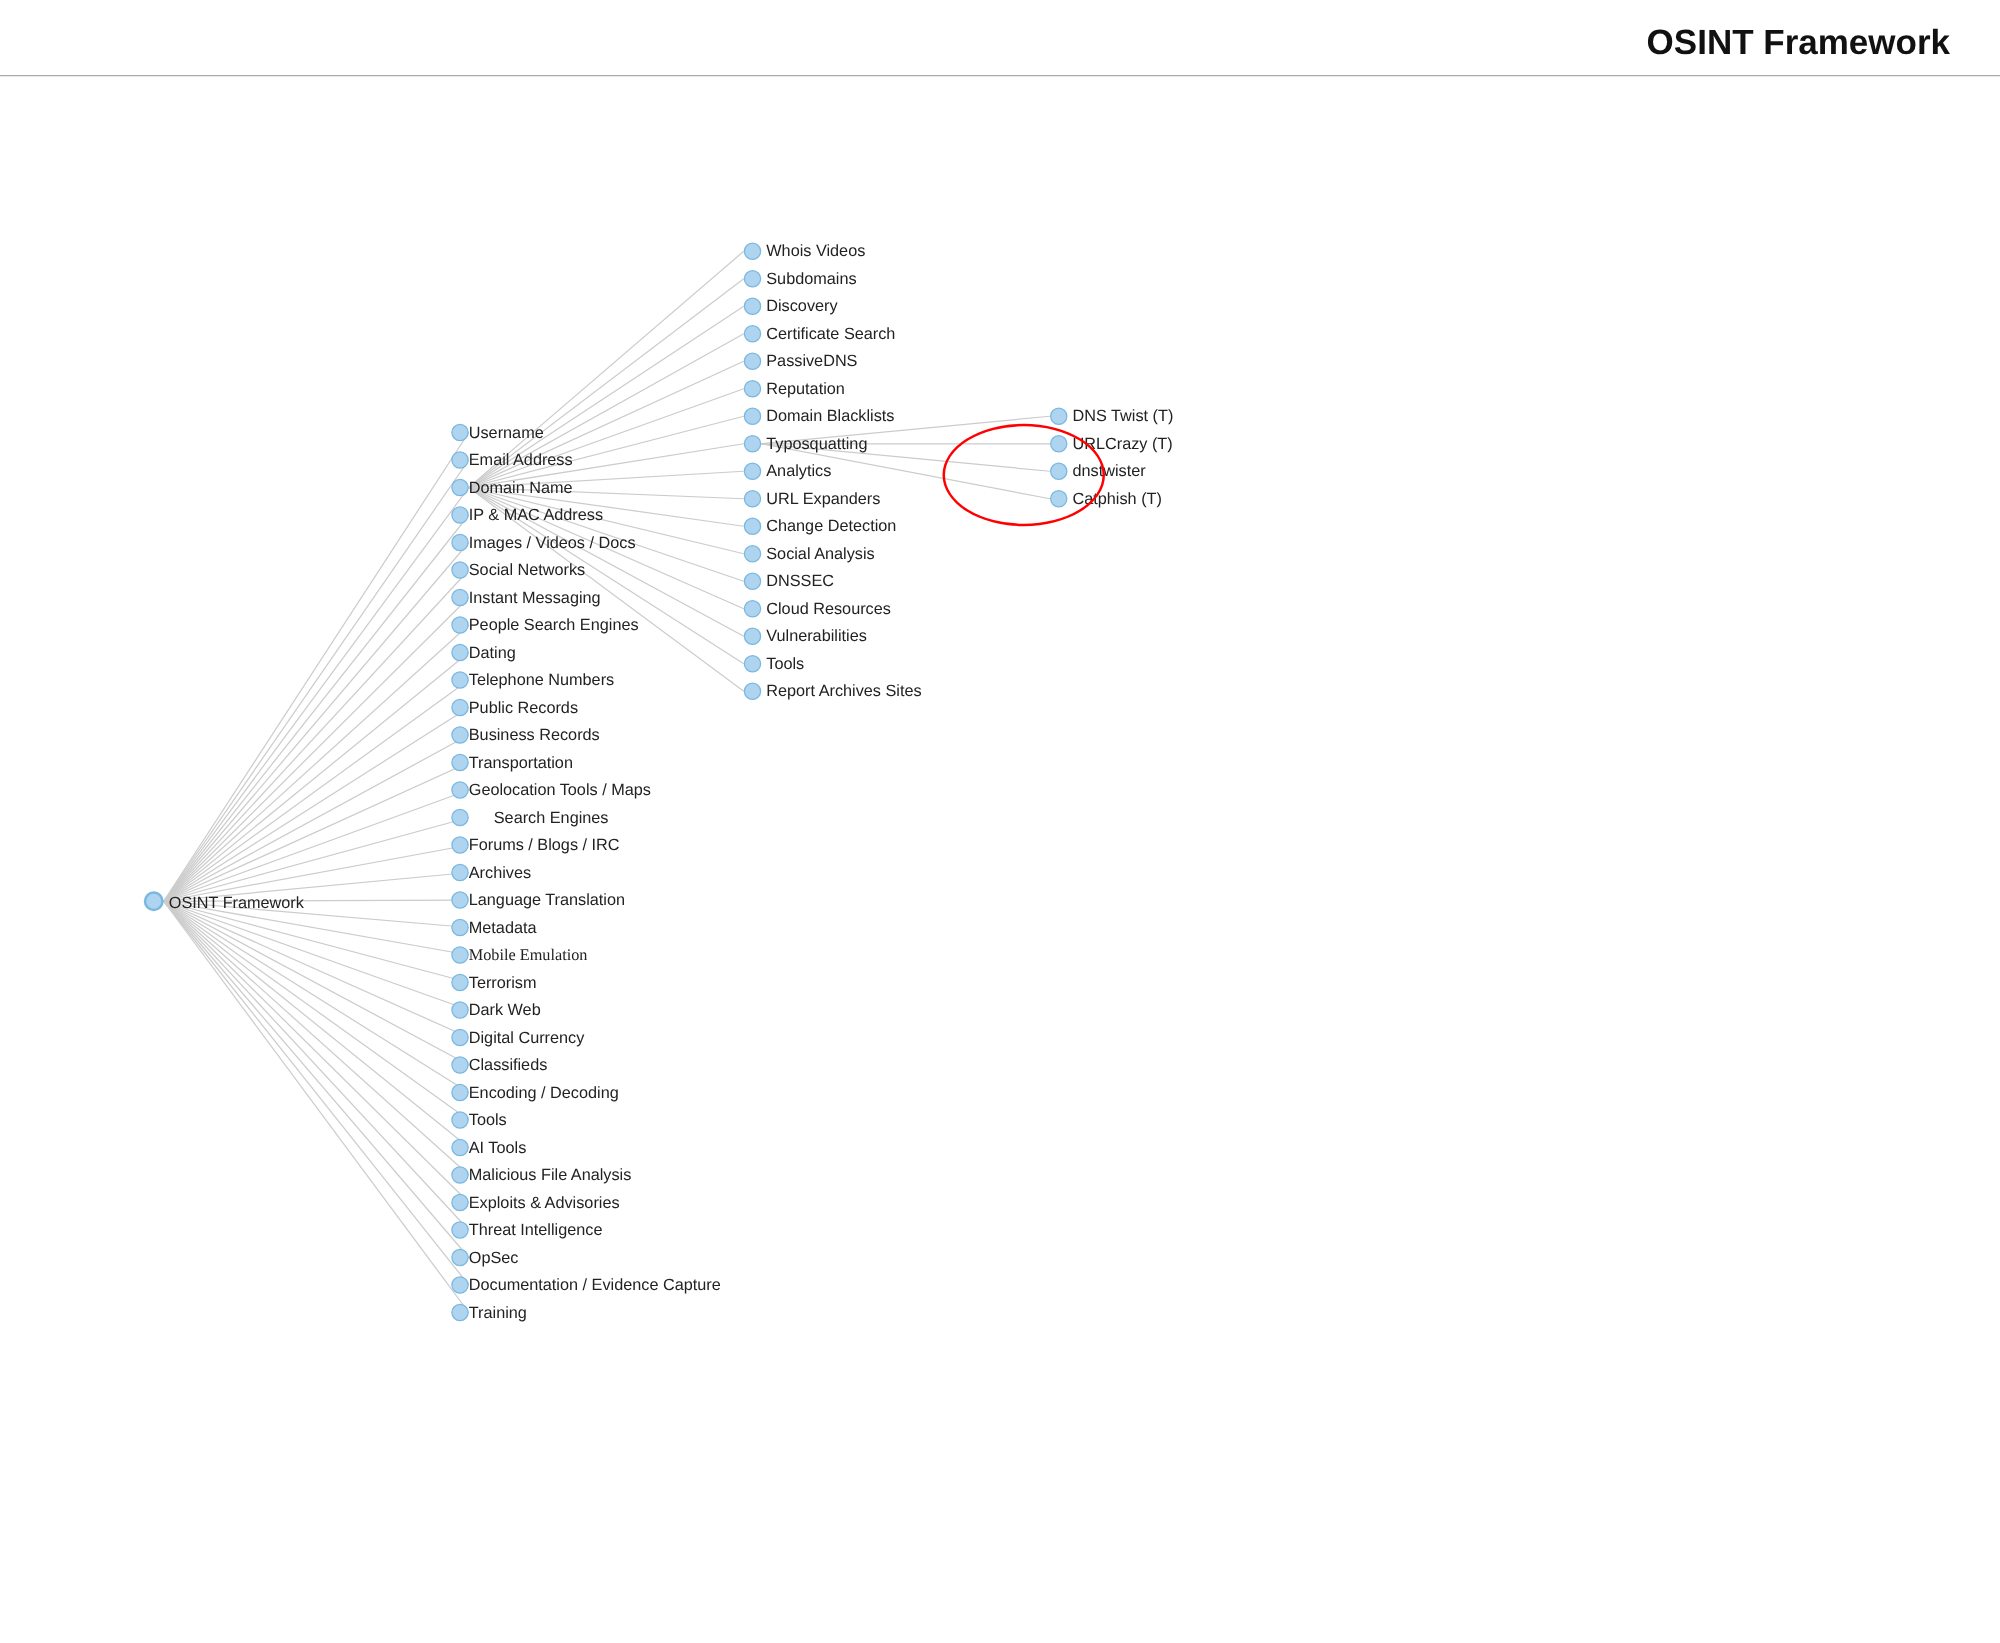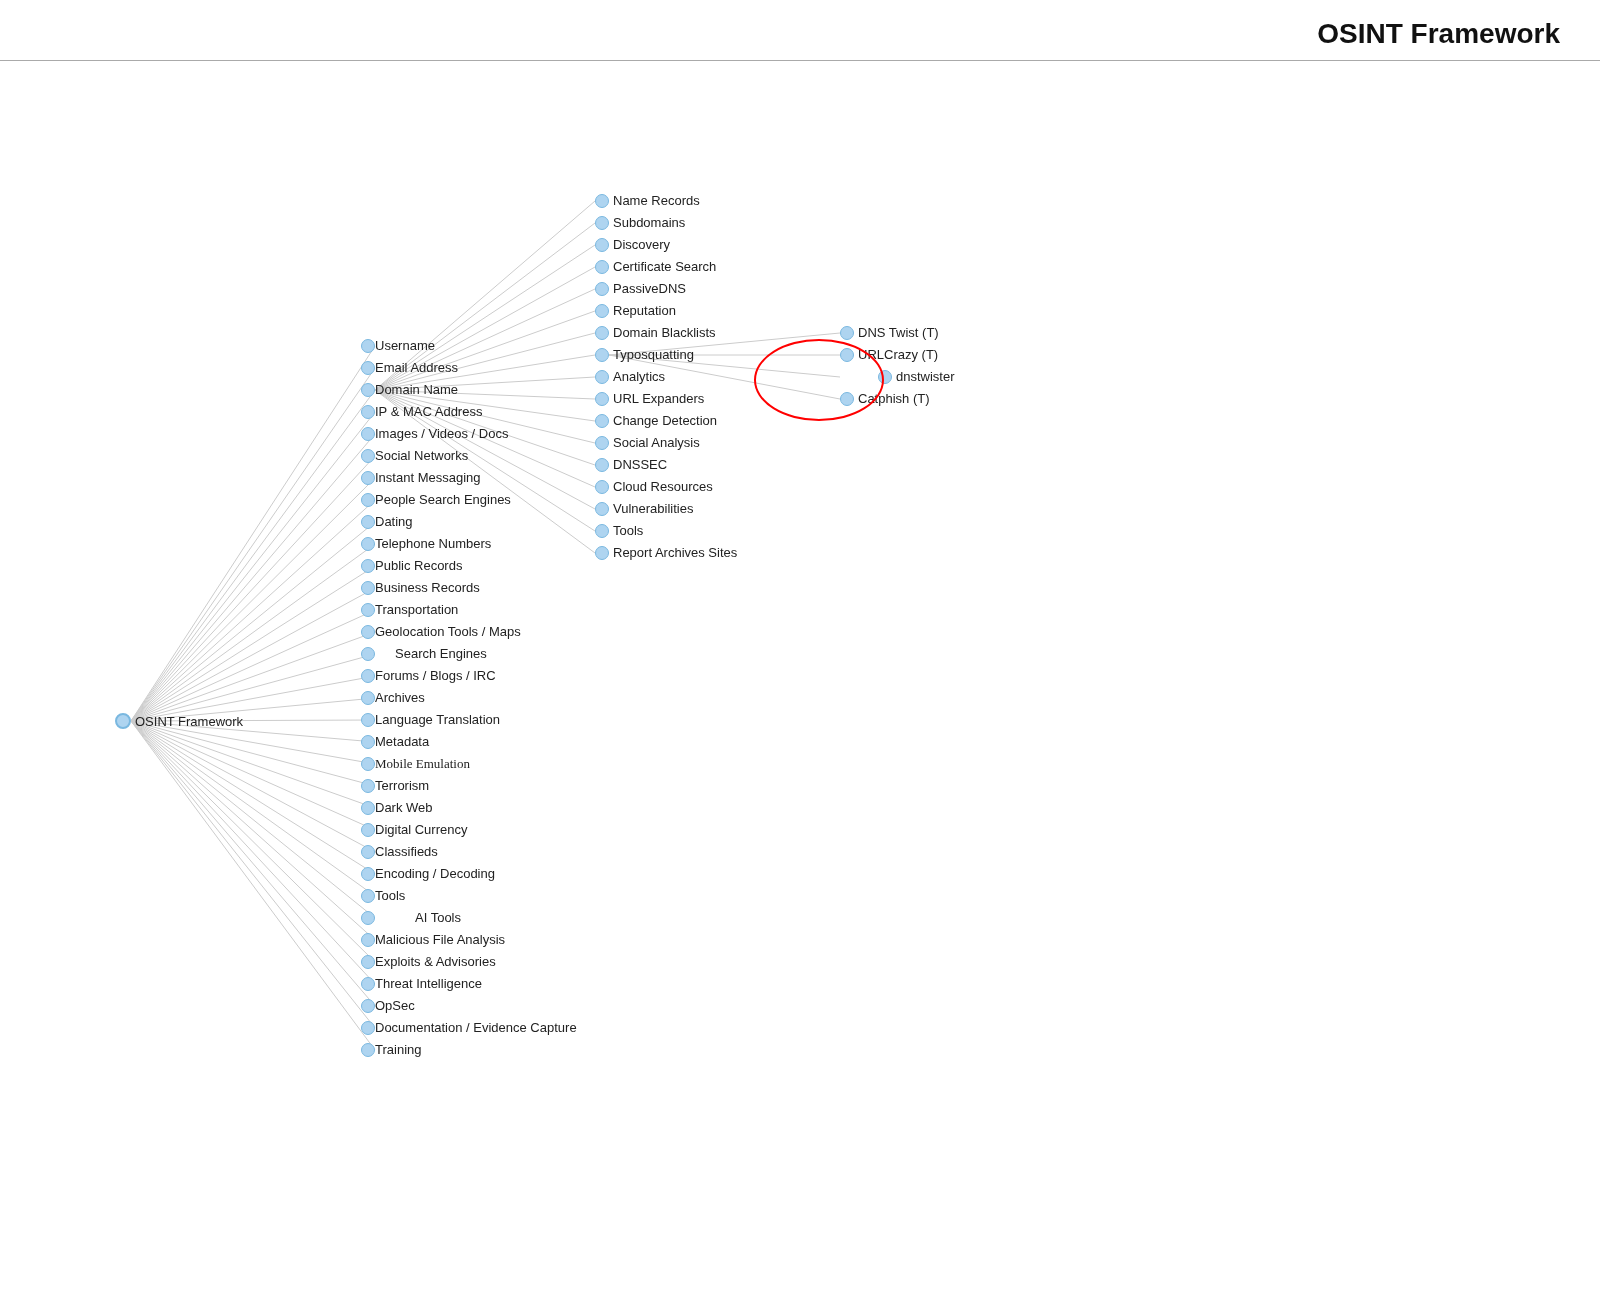--- a/index.html
+++ b/index.html
@@ -242,21 +242,21 @@
         <div class="node-circle"></div>
       </div>
       <div class="node right-align" style="left: 361px; top: 805px;">
         <span class="node-label">Encoding / Decoding</span>
         <div class="node-circle"></div>
       </div>
       <div class="node right-align" style="left: 361px; top: 827px;">
         <span class="node-label">Tools</span>
         <div class="node-circle"></div>
       </div>
-      <div class="node right-align" style="left: 361px; top: 849px; gap: 40px;">
+      <div class="node right-align" style="left: 361px; top: 849px;">
         <span class="node-label">AI Tools</span>
         <div class="node-circle"></div>
       </div>
       <div class="node right-align" style="left: 361px; top: 871px;">
         <span class="node-label">Malicious File Analysis</span>
         <div class="node-circle"></div>
       </div>
       <div class="node right-align" style="left: 361px; top: 893px;">
         <span class="node-label">Exploits &amp; Advisories</span>
         <div class="node-circle"></div>
@@ -272,21 +272,21 @@
       <div class="node right-align" style="left: 361px; top: 959px;">
         <span class="node-label">Documentation / Evidence Capture</span>
         <div class="node-circle"></div>
       </div>
       <div class="node right-align" style="left: 361px; top: 981px;">
         <span class="node-label">Training</span>
         <div class="node-circle"></div>
       </div>
       <div class="node" style="left: 595px; top: 132px;">
         <div class="node-circle"></div>
-        <span class="node-label">Name Records</span>
+        <span class="node-label">Whois Videos</span>
       </div>
       <div class="node" style="left: 595px; top: 154px;">
         <div class="node-circle"></div>
         <span class="node-label">Subdomains</span>
       </div>
       <div class="node" style="left: 595px; top: 176px;">
         <div class="node-circle"></div>
         <span class="node-label">Discovery</span>
       </div>
       <div class="node" style="left: 595px; top: 198px;">
@@ -346,21 +346,21 @@
         <span class="node-label">Report Archives Sites</span>
       </div>
       <div class="node" style="left: 840px; top: 264px;">
         <div class="node-circle"></div>
         <span class="node-label">DNS Twist (T)</span>
       </div>
       <div class="node" style="left: 840px; top: 286px;">
         <div class="node-circle"></div>
         <span class="node-label">URLCrazy (T)</span>
       </div>
-      <div class="node" style="left: 878px; top: 308px;">
+      <div class="node" style="left: 840px; top: 308px;">
         <div class="node-circle"></div>
         <span class="node-label">dnstwister</span>
       </div>
       <div class="node" style="left: 840px; top: 330px;">
         <div class="node-circle"></div>
         <span class="node-label">Catphish (T)</span>
       </div>
     </div>
 <div class="red-circle-annotation" style="left: 754px; top: 278px; width: 130px; height: 82px;"></div>
   </div>

